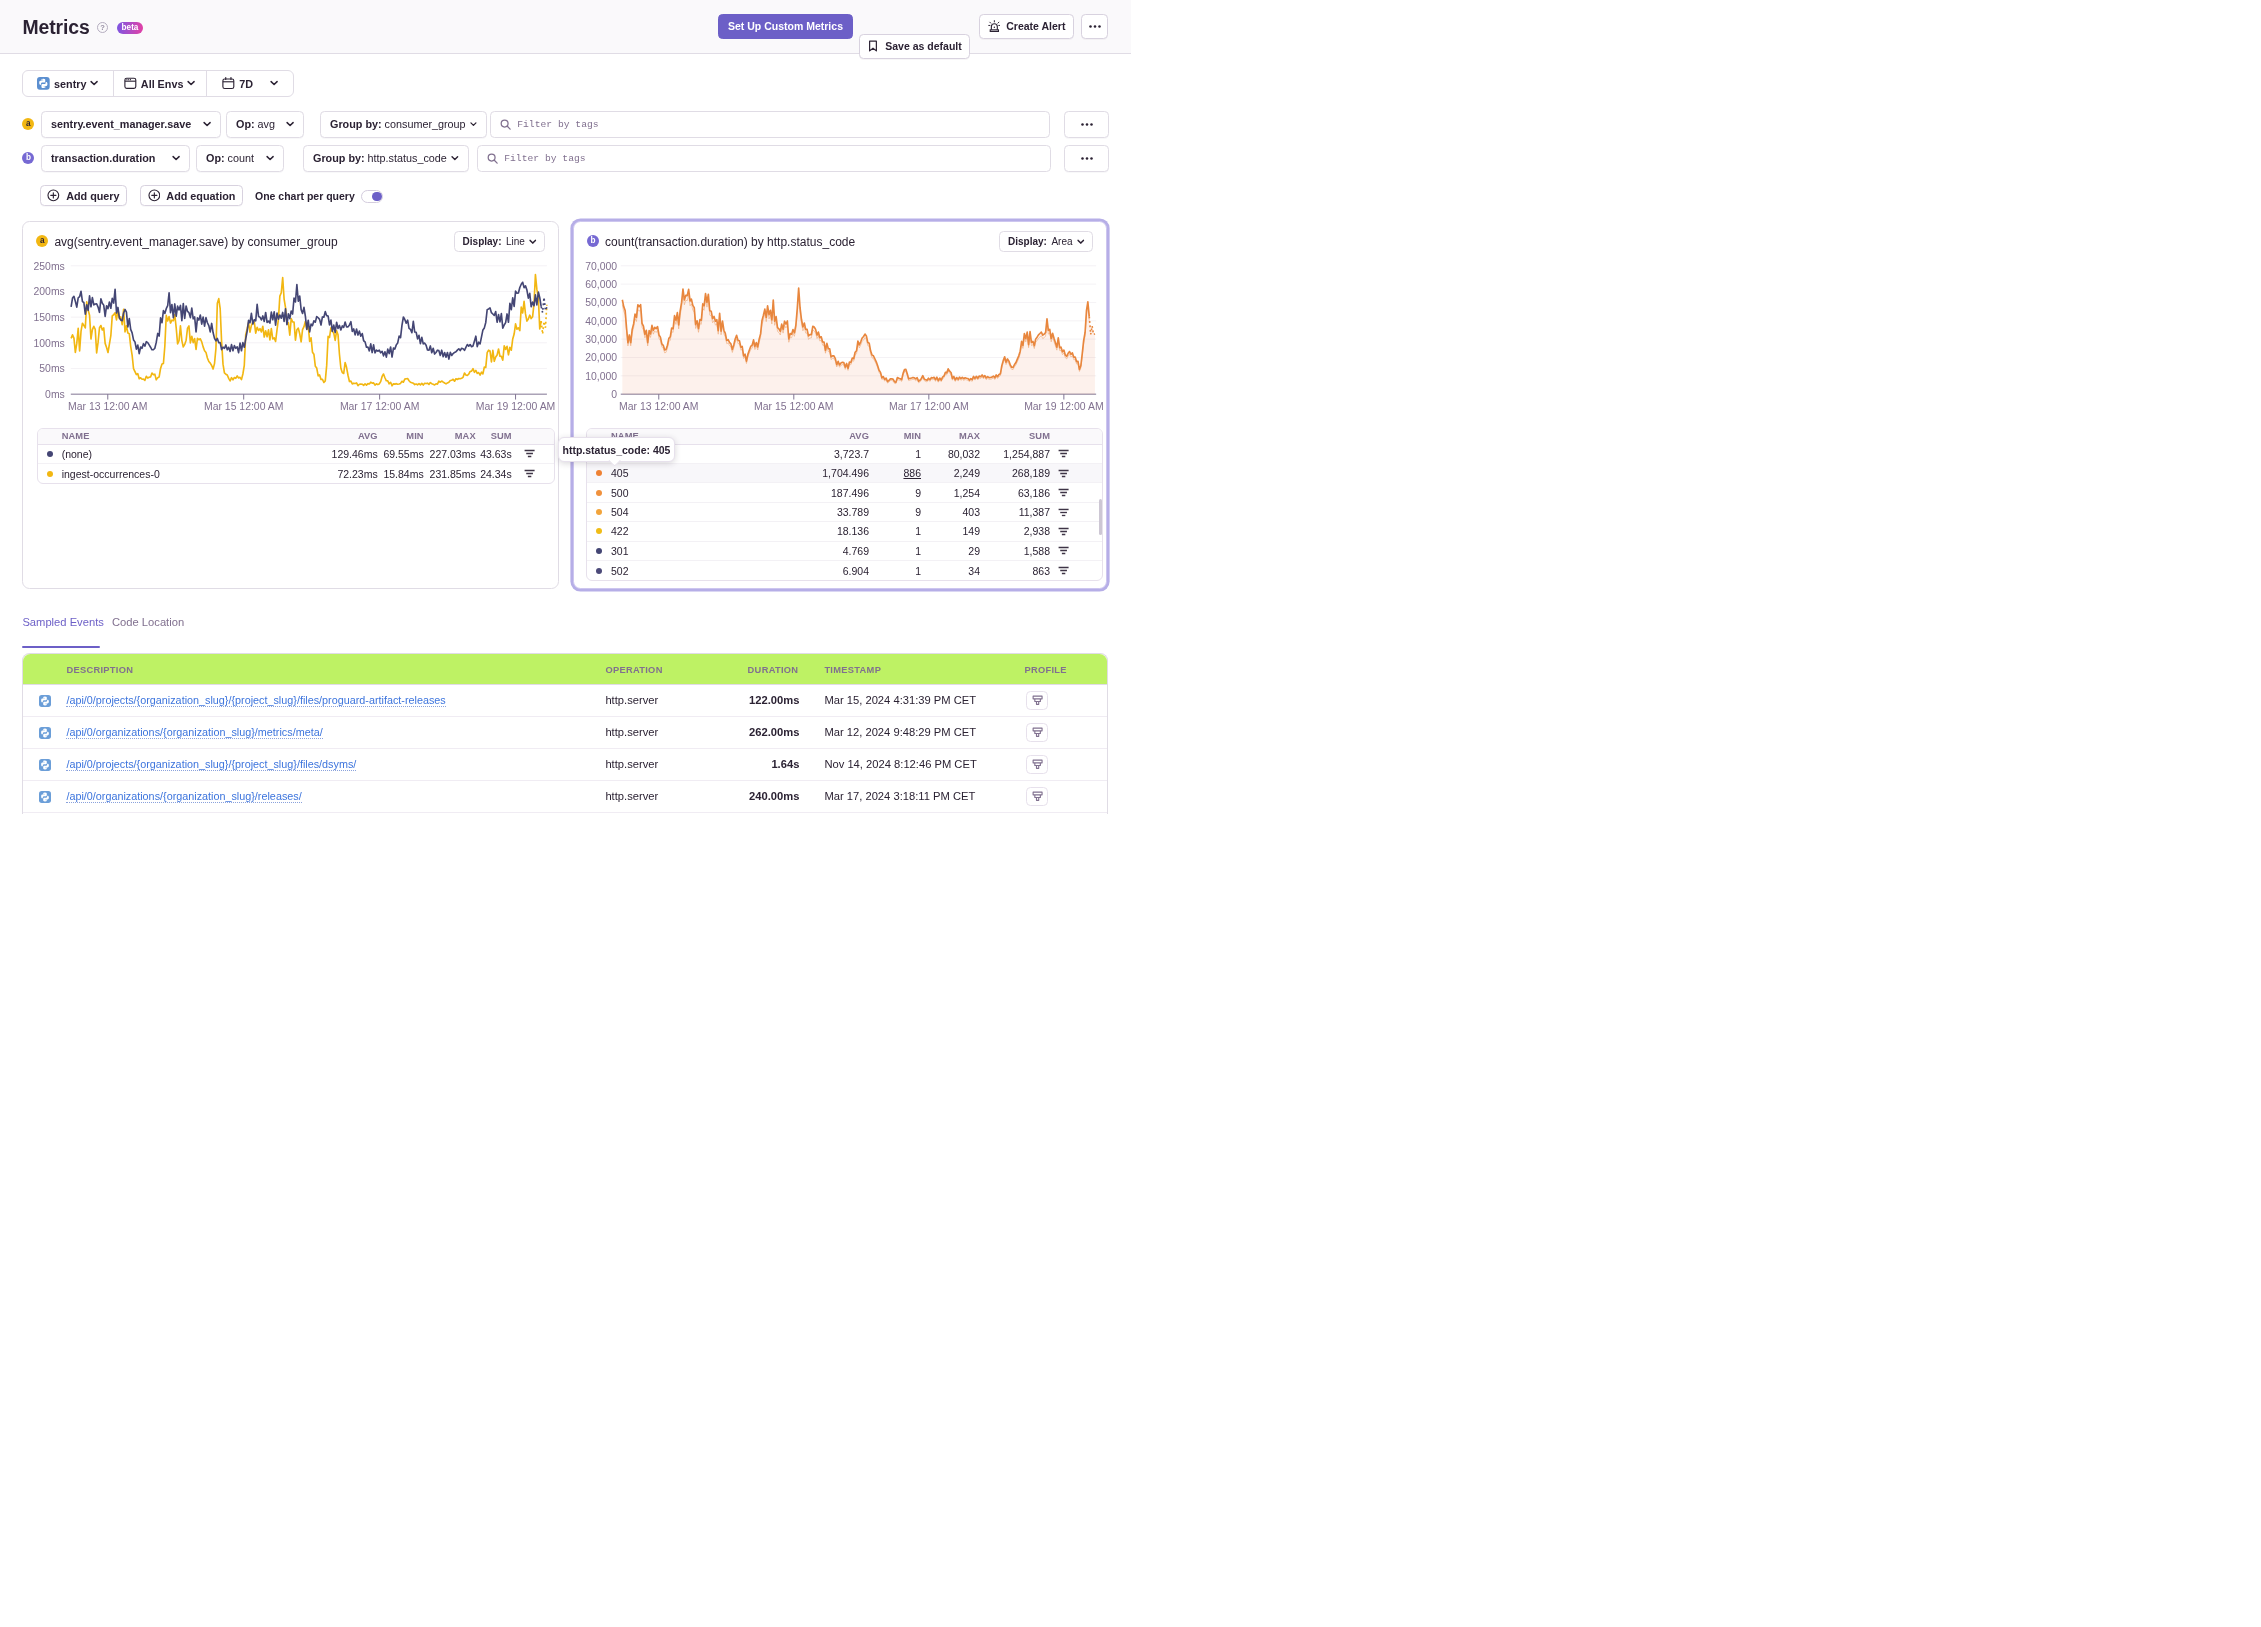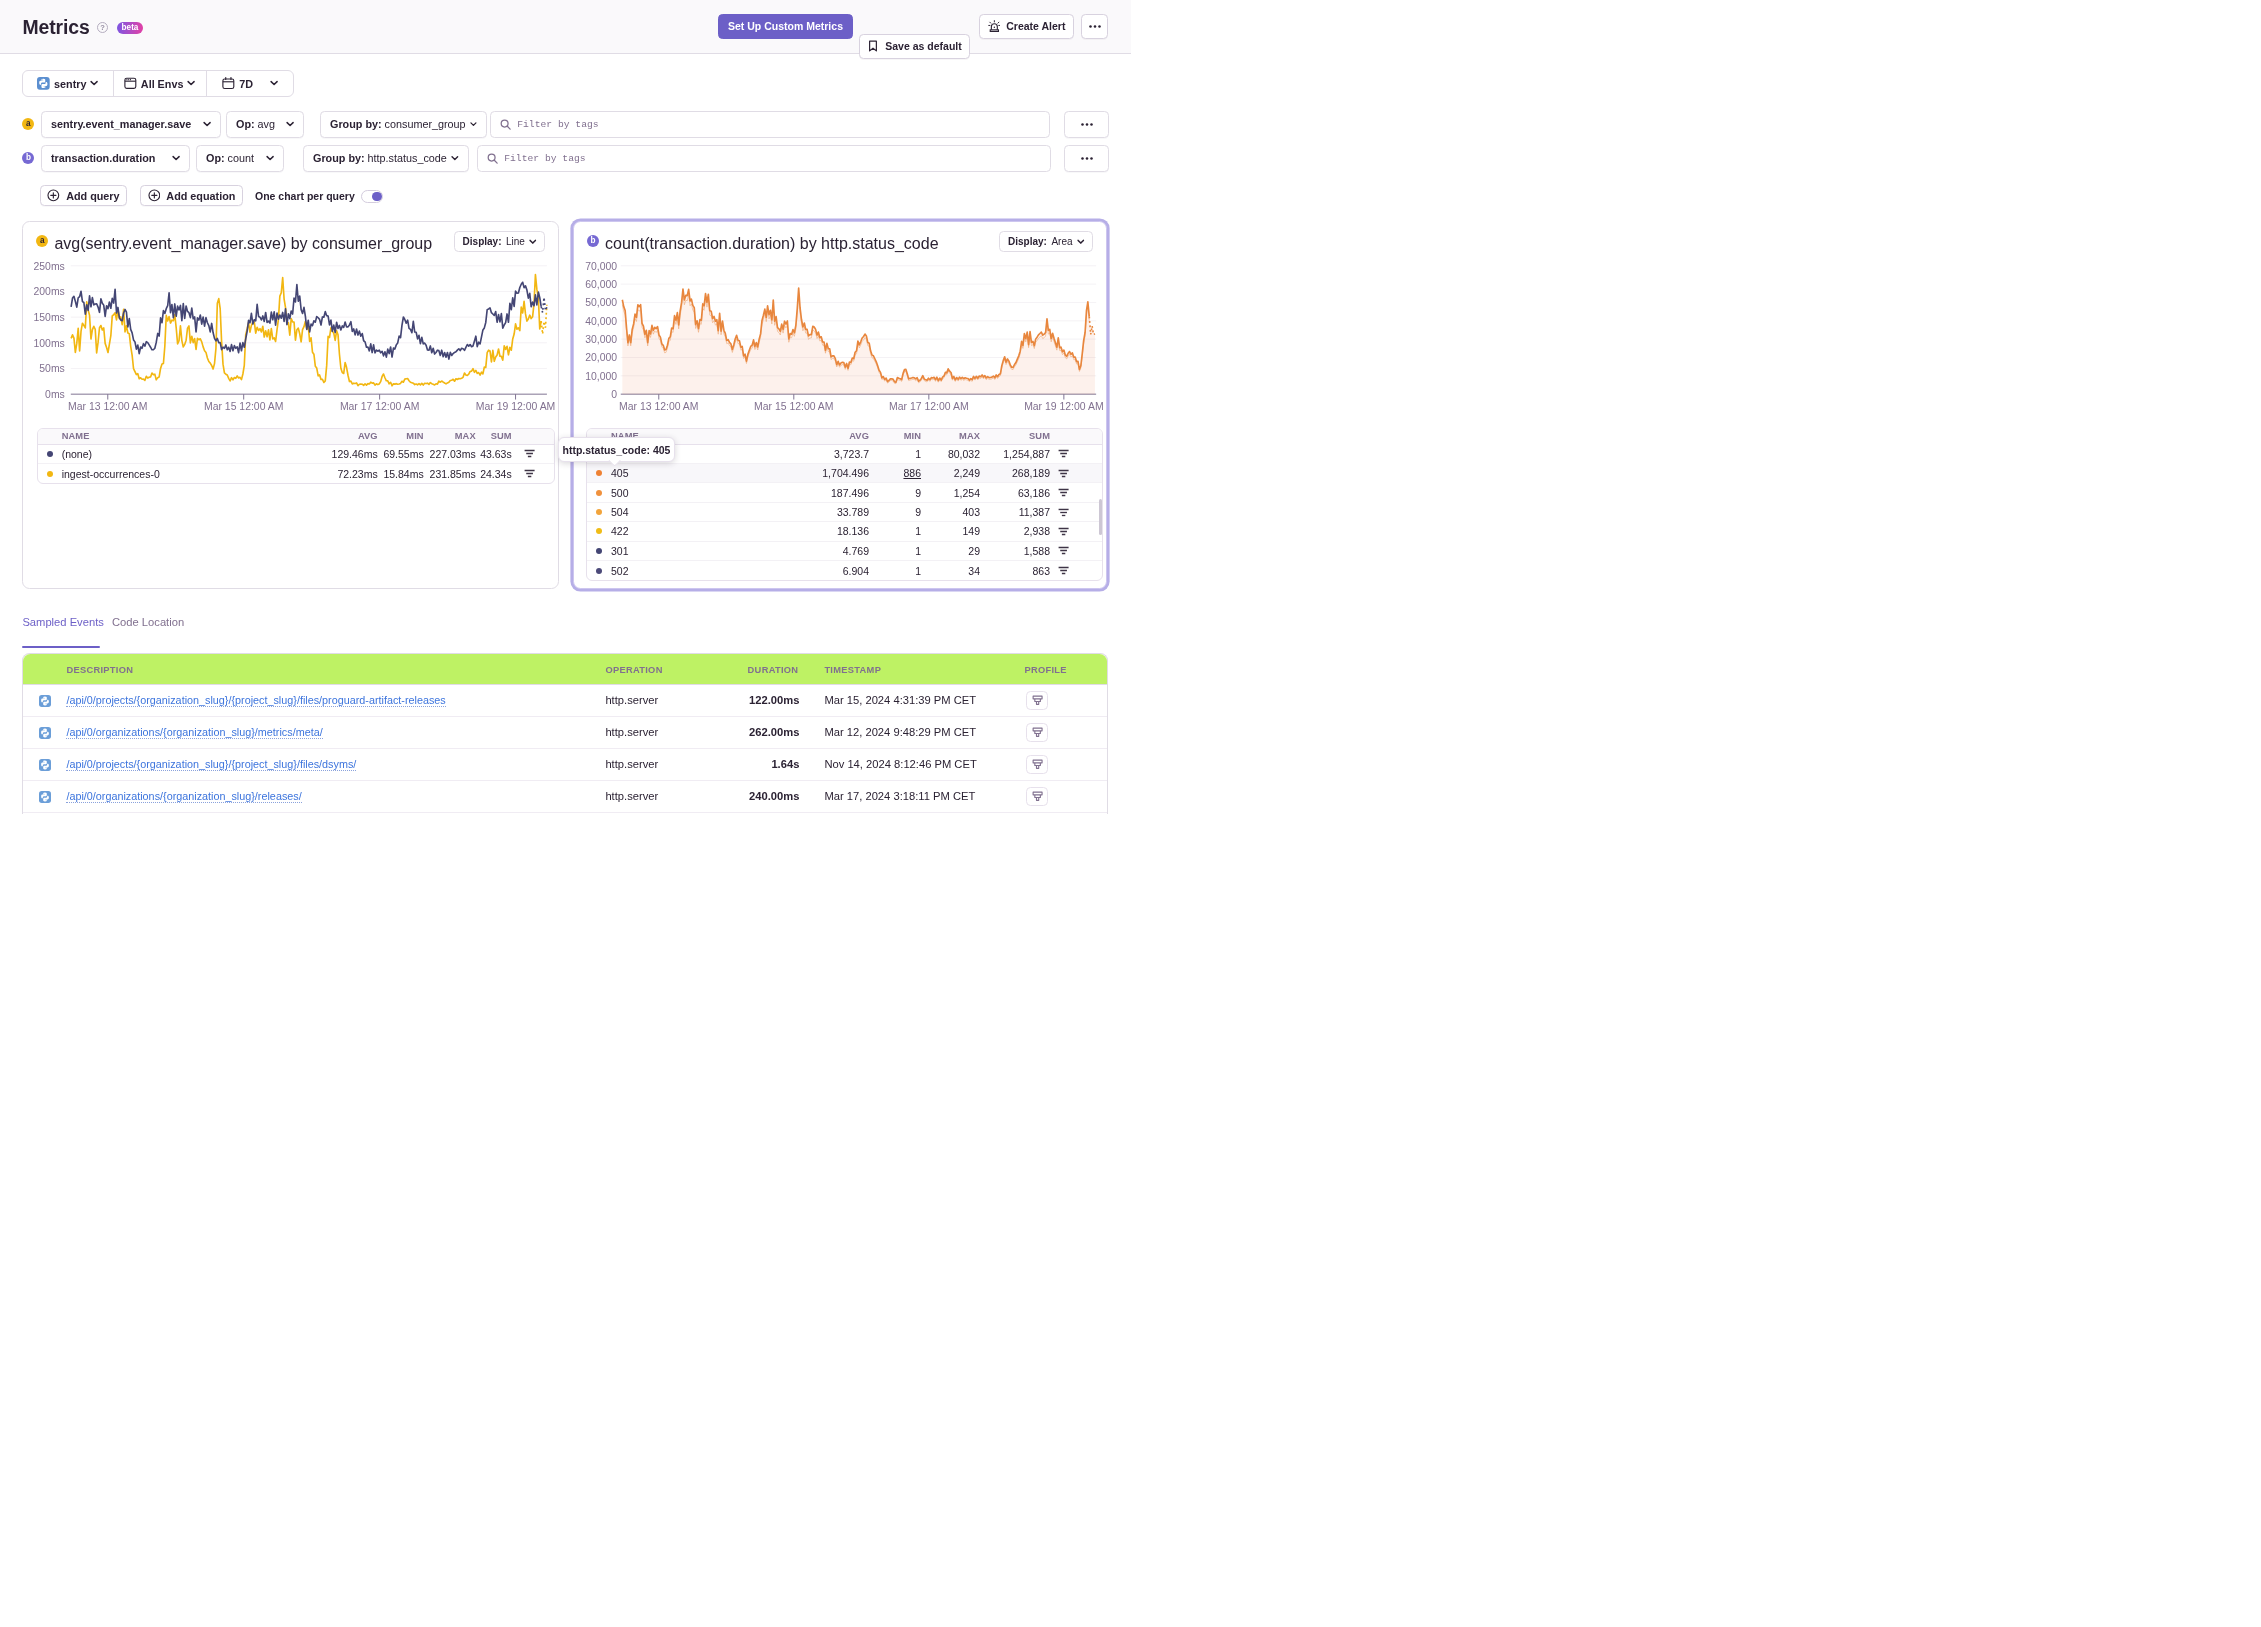--- a/index.html
+++ b/index.html
@@ -23,21 +23,21 @@
 .qbtn .lbl { font-weight:700; }
 .qbtn .val { font-weight:400; color:#2b2233; }
 .sinput { position:absolute; height:26.5px; background:#fff; border:0.7px solid #e0dce5; border-radius:4.5px; display:flex; align-items:center; padding:0 9px; gap:6px; color:#80708f; font-family:"Liberation Mono", monospace; font-size:9.7px; }
 .addbtn { position:absolute; top:185px; height:21px; background:#fff; border:0.7px solid #d8d2df; border-radius:4.5px; display:flex; align-items:center; justify-content:center; gap:6px; font-size:10.8px; font-weight:700; color:#2b2233; box-shadow:0 0.7px 0.7px rgba(43,34,51,0.03); white-space:nowrap; }
 .toggle-lbl { position:absolute; left:255px; top:190px; font-size:10.5px; font-weight:700; color:#2b2233; }
 .toggle { position:absolute; left:361px; top:190px; width:22.4px; height:12.7px; border-radius:6.7px; background:#fff; border:1.1px solid #d4cdde; }
 .toggle .knob { position:absolute; right:0.7px; top:0.6px; width:9.3px; height:9.3px; border-radius:50%; background:#6c5fc7; }
 
 .panel { position:absolute; background:#fff; border:0.7px solid #e0dce5; border-radius:7.5px; }
 .panel.sel { border:0.7px solid #cdc6ef; box-shadow:0 0 0 2.6px #b6aee7; }
-.ptitle { position:absolute; top:234px; font-size:16px; color:#2b2233; }
+.ptitle { position:absolute; top:234px; font-size:12px; color:#2b2233; }
 .dispsel { position:absolute; top:230px; height:21px; border:0.7px solid #e0dce5; border-radius:4.5px; background:#fff; display:flex; align-items:center; padding:0 7.5px; gap:4.5px; font-size:10px; }
 .dispsel b { font-weight:700; }
 
 .stable { position:absolute; border:0.7px solid #e7e1ec; border-radius:6px; background:#fff; overflow:hidden; font-size:10.5px; white-space:nowrap; }
 .stable .hd { display:flex; background:#faf9fb; border-bottom:0.7px solid #e7e1ec; height:15.7px; align-items:center; color:#80708f; font-size:9.3px; font-weight:700; letter-spacing:0.1px; }
 .stable .row { display:flex; height:19.4px; align-items:center; border-bottom:0.7px solid #f3f1f5; }
 .stable .row:last-child { border-bottom:none; }
 .dot { width:6px; height:6px; border-radius:50%; display:inline-block; }
 .num { text-align:right; }
 .ficon { width:22.4px; display:flex; justify-content:center; }

